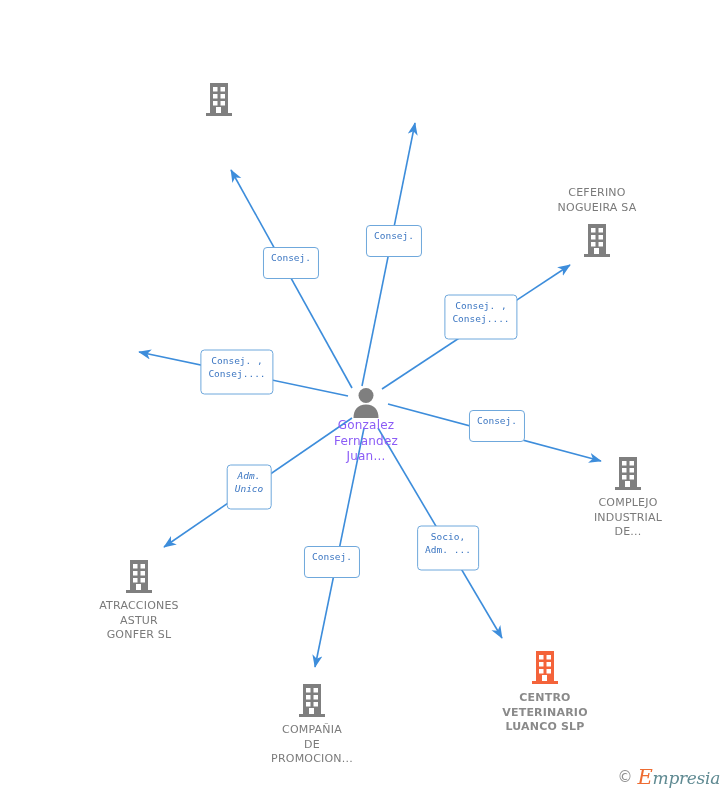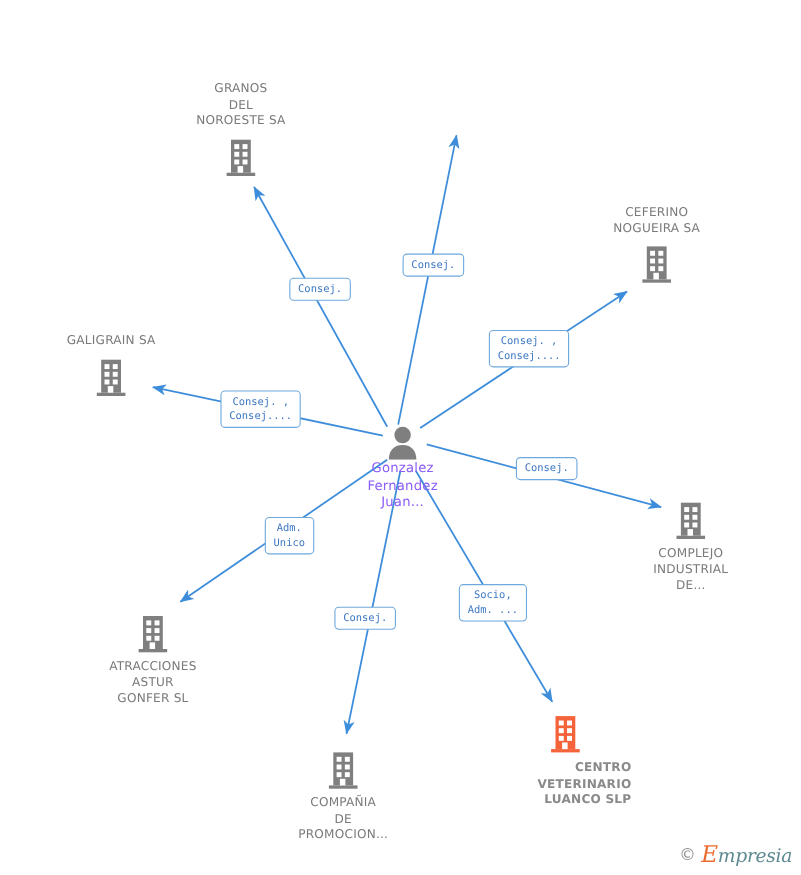--- a/index.html
+++ b/index.html
@@ -58,21 +58,21 @@
   }
   .edge-label {
     position: absolute;
     border: 1px solid #6fa8dc;
     border-radius: 4px;
     background: #ffffff;
     color: #3d77c2;
     font-family: "DejaVu Sans Mono", monospace;
     font-size: 9.5px;
     line-height: 13px;
-    padding: 3px 7px 3px 7px;
+    padding: 3px 7px 14px 7px;
     white-space: pre-line;
     text-align: center;
     transform: translate(-50%, -50%);
     box-sizing: border-box;
   }
   #watermark {
     position: absolute;
     right: 8px;
     bottom: 6px;
     display: flex;
@@ -126,23 +126,20 @@
         <path d="M15 18.5 C6.5 18.5 2.5 24 2.5 32 L27.5 32 C27.5 24 23.5 18.5 15 18.5 Z" fill="#7f7f7f"></path>
       </svg>
     </div>
     <div class="node-label person">Gonzalez
 Fernandez
 Juan...</div>
   </div>
 
 
   <div class="node" style="left:219px; top:74px;">
-    <div class="node-label">GRANOS
-DEL
-NOROESTE SA</div>
     <div class="icon-wrap" style="margin-top:4px;">
       <svg width="28" height="36" viewBox="0 0 28 36">
         <rect x="5" y="1" width="18" height="30" fill="#7f7f7f"></rect>
         <rect x="1" y="31" width="26" height="3" fill="#7f7f7f"></rect>
         <rect x="8" y="5" width="4.5" height="4.5" fill="#fff"></rect>
         <rect x="15.5" y="5" width="4.5" height="4.5" fill="#fff"></rect>
         <rect x="8" y="12" width="4.5" height="4.5" fill="#fff"></rect>
         <rect x="15.5" y="12" width="4.5" height="4.5" fill="#fff"></rect>
         <rect x="8" y="19" width="4.5" height="4.5" fill="#fff"></rect>
         <rect x="15.5" y="19" width="4.5" height="4.5" fill="#fff"></rect>
@@ -162,36 +159,20 @@
         <rect x="15.5" y="5" width="4.5" height="4.5" fill="#fff"></rect>
         <rect x="8" y="12" width="4.5" height="4.5" fill="#fff"></rect>
         <rect x="15.5" y="12" width="4.5" height="4.5" fill="#fff"></rect>
         <rect x="8" y="19" width="4.5" height="4.5" fill="#fff"></rect>
         <rect x="15.5" y="19" width="4.5" height="4.5" fill="#fff"></rect>
         <rect x="11" y="25" width="5" height="6" fill="#fff"></rect>
       </svg>
     </div>
   </div>
 
-  <div class="node" style="left:101px; top:303px;">
-    <div class="node-label">GALIGRAIN SA</div>
-    <div class="icon-wrap" style="margin-top:4px;">
-      <svg width="28" height="36" viewBox="0 0 28 36">
-        <rect x="5" y="1" width="18" height="30" fill="#7f7f7f"></rect>
-        <rect x="1" y="31" width="26" height="3" fill="#7f7f7f"></rect>
-        <rect x="8" y="5" width="4.5" height="4.5" fill="#fff"></rect>
-        <rect x="15.5" y="5" width="4.5" height="4.5" fill="#fff"></rect>
-        <rect x="8" y="12" width="4.5" height="4.5" fill="#fff"></rect>
-        <rect x="15.5" y="12" width="4.5" height="4.5" fill="#fff"></rect>
-        <rect x="8" y="19" width="4.5" height="4.5" fill="#fff"></rect>
-        <rect x="15.5" y="19" width="4.5" height="4.5" fill="#fff"></rect>
-        <rect x="11" y="25" width="5" height="6" fill="#fff"></rect>
-      </svg>
-    </div>
-  </div>
 
   <div class="node" style="left:628px; top:452px;">
     <div class="icon-wrap">
       <svg width="28" height="36" viewBox="0 0 28 36">
         <rect x="5" y="1" width="18" height="30" fill="#7f7f7f"></rect>
         <rect x="1" y="31" width="26" height="3" fill="#7f7f7f"></rect>
         <rect x="8" y="5" width="4.5" height="4.5" fill="#fff"></rect>
         <rect x="15.5" y="5" width="4.5" height="4.5" fill="#fff"></rect>
         <rect x="8" y="12" width="4.5" height="4.5" fill="#fff"></rect>
         <rect x="15.5" y="12" width="4.5" height="4.5" fill="#fff"></rect>
@@ -236,21 +217,21 @@
         <rect x="8" y="19" width="4.5" height="4.5" fill="#fff"></rect>
         <rect x="15.5" y="19" width="4.5" height="4.5" fill="#fff"></rect>
         <rect x="11" y="25" width="5" height="6" fill="#fff"></rect>
       </svg>
     </div>
     <div class="node-label" style="margin-top:4px;">ATRACCIONES
 ASTUR
 GONFER SL</div>
   </div>
 
-  <div class="node" style="left:514px; top:646px;text-align:right;">
+  <div class="node" style="left:545px; top:646px;">
     <div class="icon-wrap">
       <svg width="28" height="36" viewBox="0 0 28 36">
         <rect x="5" y="1" width="18" height="30" fill="#f4633a"></rect>
         <rect x="1" y="31" width="26" height="3" fill="#f4633a"></rect>
         <rect x="8" y="5" width="4.5" height="4.5" fill="#fff"></rect>
         <rect x="15.5" y="5" width="4.5" height="4.5" fill="#fff"></rect>
         <rect x="8" y="12" width="4.5" height="4.5" fill="#fff"></rect>
         <rect x="15.5" y="12" width="4.5" height="4.5" fill="#fff"></rect>
         <rect x="8" y="19" width="4.5" height="4.5" fill="#fff"></rect>
         <rect x="15.5" y="19" width="4.5" height="4.5" fill="#fff"></rect>
@@ -262,21 +243,21 @@
 LUANCO SLP</div>
   </div>
 
   <div class="edge-label" style="left:394px; top:241px;">Consej.</div>
   <div class="edge-label" style="left:291px; top:263px;">Consej.</div>
   <div class="edge-label" style="left:481px; top:317px;">Consej. ,
 Consej....</div>
   <div class="edge-label" style="left:237px; top:372px;">Consej. ,
 Consej....</div>
   <div class="edge-label" style="left:497px; top:426px;">Consej.</div>
-  <div class="edge-label" style="left:263px; top:487px;">Adm.
+  <div class="edge-label" style="left:249px; top:487px;font-style:italic;">Adm.
 Unico</div>
   <div class="edge-label" style="left:332px; top:562px;">Consej.</div>
   <div class="edge-label" style="left:448px; top:548px;text-align:center;">Socio,
 Adm. ...</div>
 
   <div id="watermark">
     <span class="wm-c">©</span>
     <span class="wm-text"><span class="cap">E</span><span>mpresia</span></span>
   </div>
 

